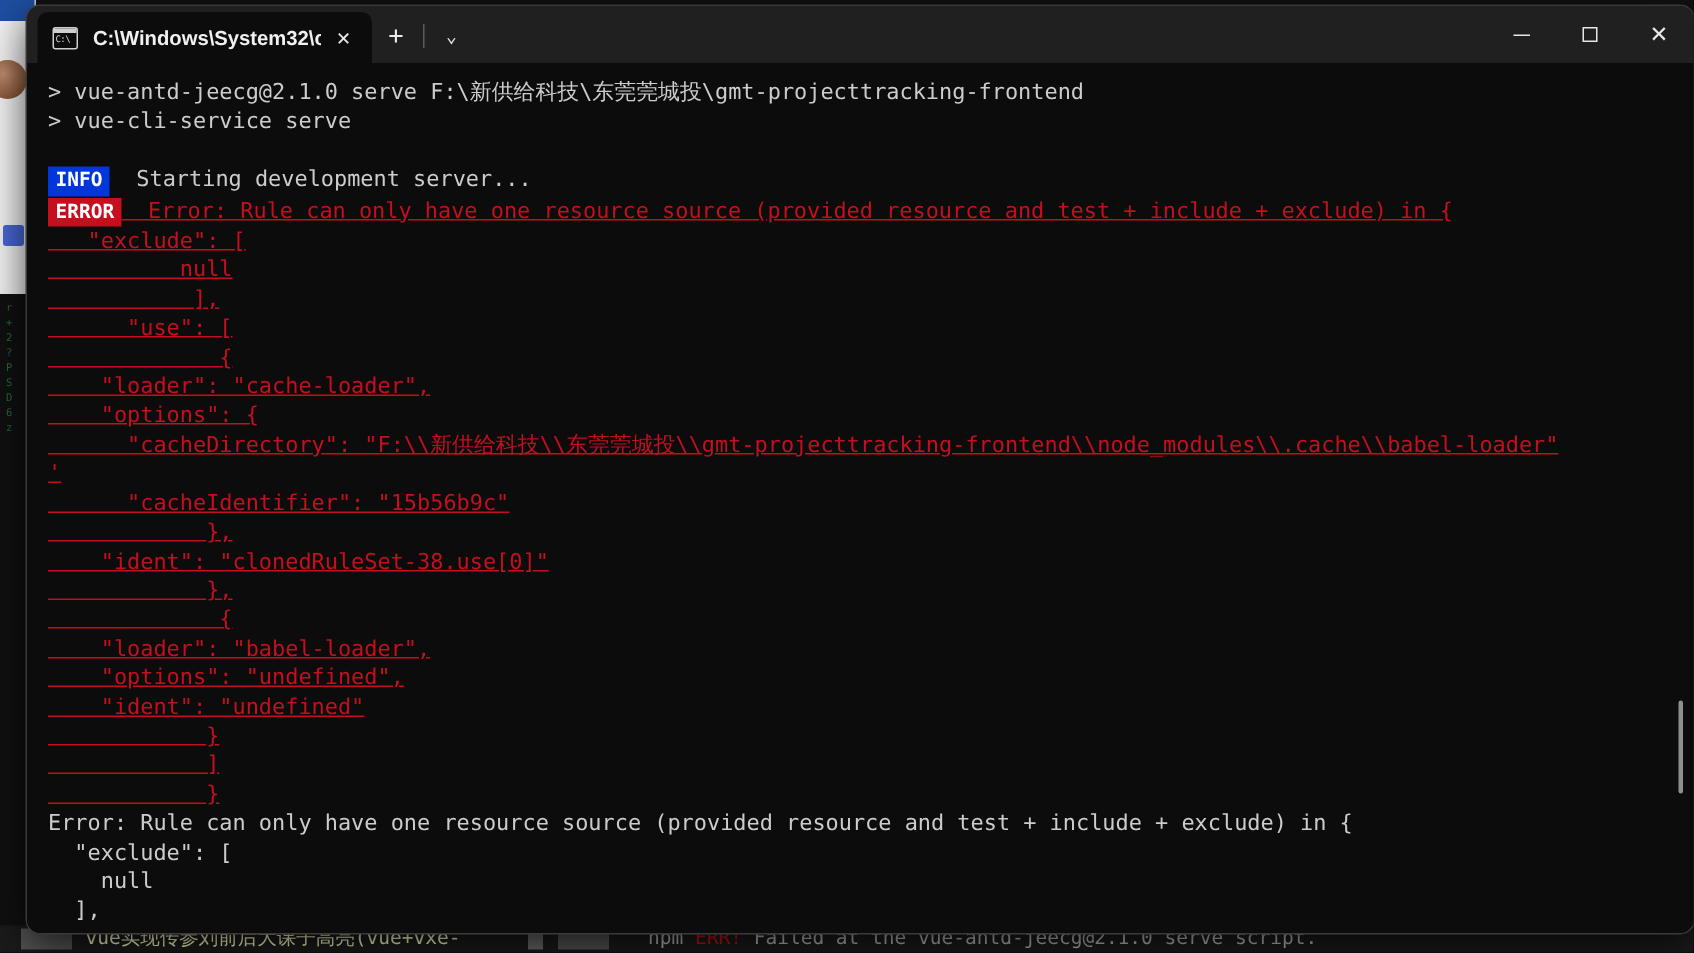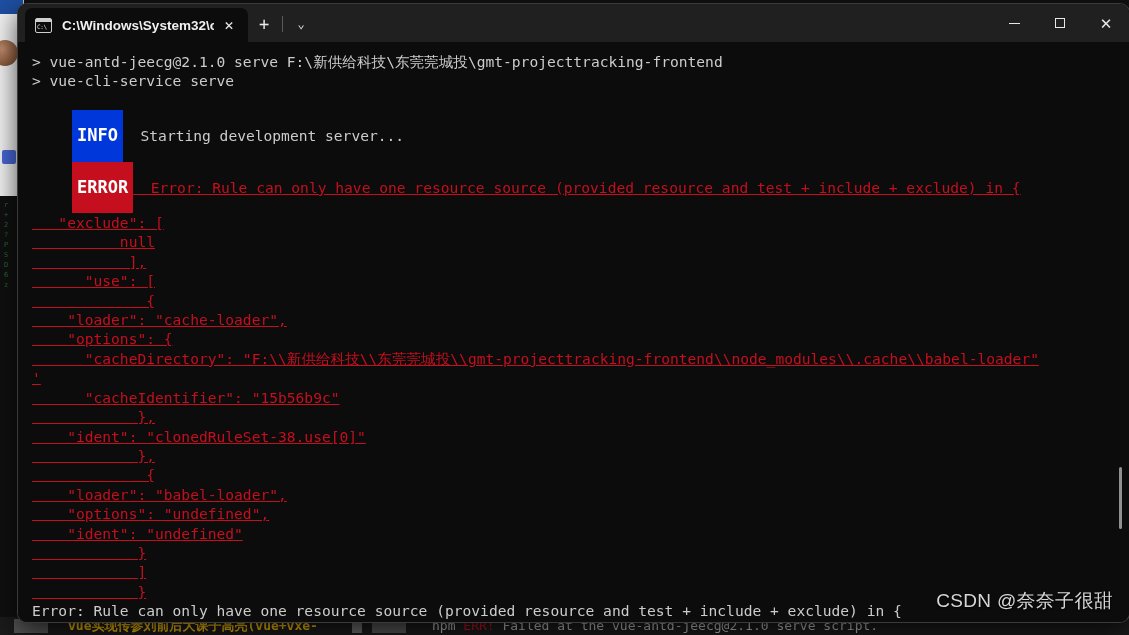--- a/index.html
+++ b/index.html
@@ -87,21 +87,21 @@
     top: 2px;
     width: 34px; height: 14px;
     background: #555;
   }
   .bs-thumb2 {
     position: absolute;
     top: 2px;
     width: 10px; height: 14px;
     background: #6a6a6a;
   }
-  .bs-left-text { left: 68px; color: #eab308; font-weight: bold; }
+  .bs-left-text { left: 57px; color: #fef9c3; }
   .bs-right-text { left: 410px; color: #b9b9b9; margin-left: 22px; }
   .bs-err { color: #c50f1f; }
 
   
   #terminal-window {
     position: absolute;
     left: 18px; top: 4px;
     width: 1111px;
     height: 618px;
     background: #0c0c0c;
@@ -241,25 +241,24 @@
     line-height: 19.4px;
     color: #cccccc;
     white-space: pre;
     letter-spacing: 0px;
   }
   .l-white { color: #cccccc; }
   .l-red   { color: #c50f1f; text-decoration: underline; }
   .badge {
     display: inline-block;
     color: #ffffff;
-    padding: 16px 5px;
+    padding: 0 5px;
     font-family: "DejaVu Sans Mono", monospace;
     font-weight: 700;
-    font-size: 17px;
-    margin-left: 40px;
+    font-size: 13px;
   }
   .badge-info  { background: #0037da; }
   .badge-error { background: #c50f1f; }
 
   
   #scroll-thumb {
     position: absolute;
     right: 7px;
     top: 425px;
     width: 3px;
@@ -332,16 +331,15 @@
         </div>
       <div class="win-btn">
           <span class="glyph-close">✕</span>
         </div>
     </div>
   </div>
 
   <div id="terminal-body">
     <div id="term-text"><div class="l-white"><span>&gt; vue-antd-jeecg@2.1.0 serve F:\新供给科技\东莞莞城投\gmt-projecttracking-frontend</span></div><div class="l-white"><span>&gt; vue-cli-service serve</span></div><div class="l-white"><span>&nbsp;</span></div><div class="l-white"><span class="badge badge-info">INFO</span><span>  Starting development server...</span></div><div class="l-red"><span class="badge badge-error">ERROR</span><span>  Error: Rule can only have one resource source (provided resource and test + include + exclude) in {</span></div><div class="l-red"><span>   "exclude": [</span></div><div class="l-red"><span>          null</span></div><div class="l-red"><span>           ],</span></div><div class="l-red"><span>      "use": [</span></div><div class="l-red"><span>             {</span></div><div class="l-red"><span>    "loader": "cache-loader",</span></div><div class="l-red"><span>    "options": {</span></div><div class="l-red"><span>      "cacheDirectory": "F:\\新供给科技\\东莞莞城投\\gmt-projecttracking-frontend\\node_modules\\.cache\\babel-loader"</span></div><div class="l-red"><span>'</span></div><div class="l-red"><span>      "cacheIdentifier": "15b56b9c"</span></div><div class="l-red"><span>            },</span></div><div class="l-red"><span>    "ident": "clonedRuleSet-38.use[0]"</span></div><div class="l-red"><span>            },</span></div><div class="l-red"><span>             {</span></div><div class="l-red"><span>    "loader": "babel-loader",</span></div><div class="l-red"><span>    "options": "undefined",</span></div><div class="l-red"><span>    "ident": "undefined"</span></div><div class="l-red"><span>            }</span></div><div class="l-red"><span>            ]</span></div><div class="l-red"><span>            }</span></div><div class="l-white"><span>Error: Rule can only have one resource source (provided resource and test + include + exclude) in {</span></div><div class="l-white"><span>  "exclude": [</span></div><div class="l-white"><span>    null</span></div><div class="l-white"><span>  ],</span></div></div>
     <div id="scroll-thumb"></div>
-    <div id="watermark">CSDN @奈奈子很甜</div>
   </div>
 
 </div>
 
 </body></html>

